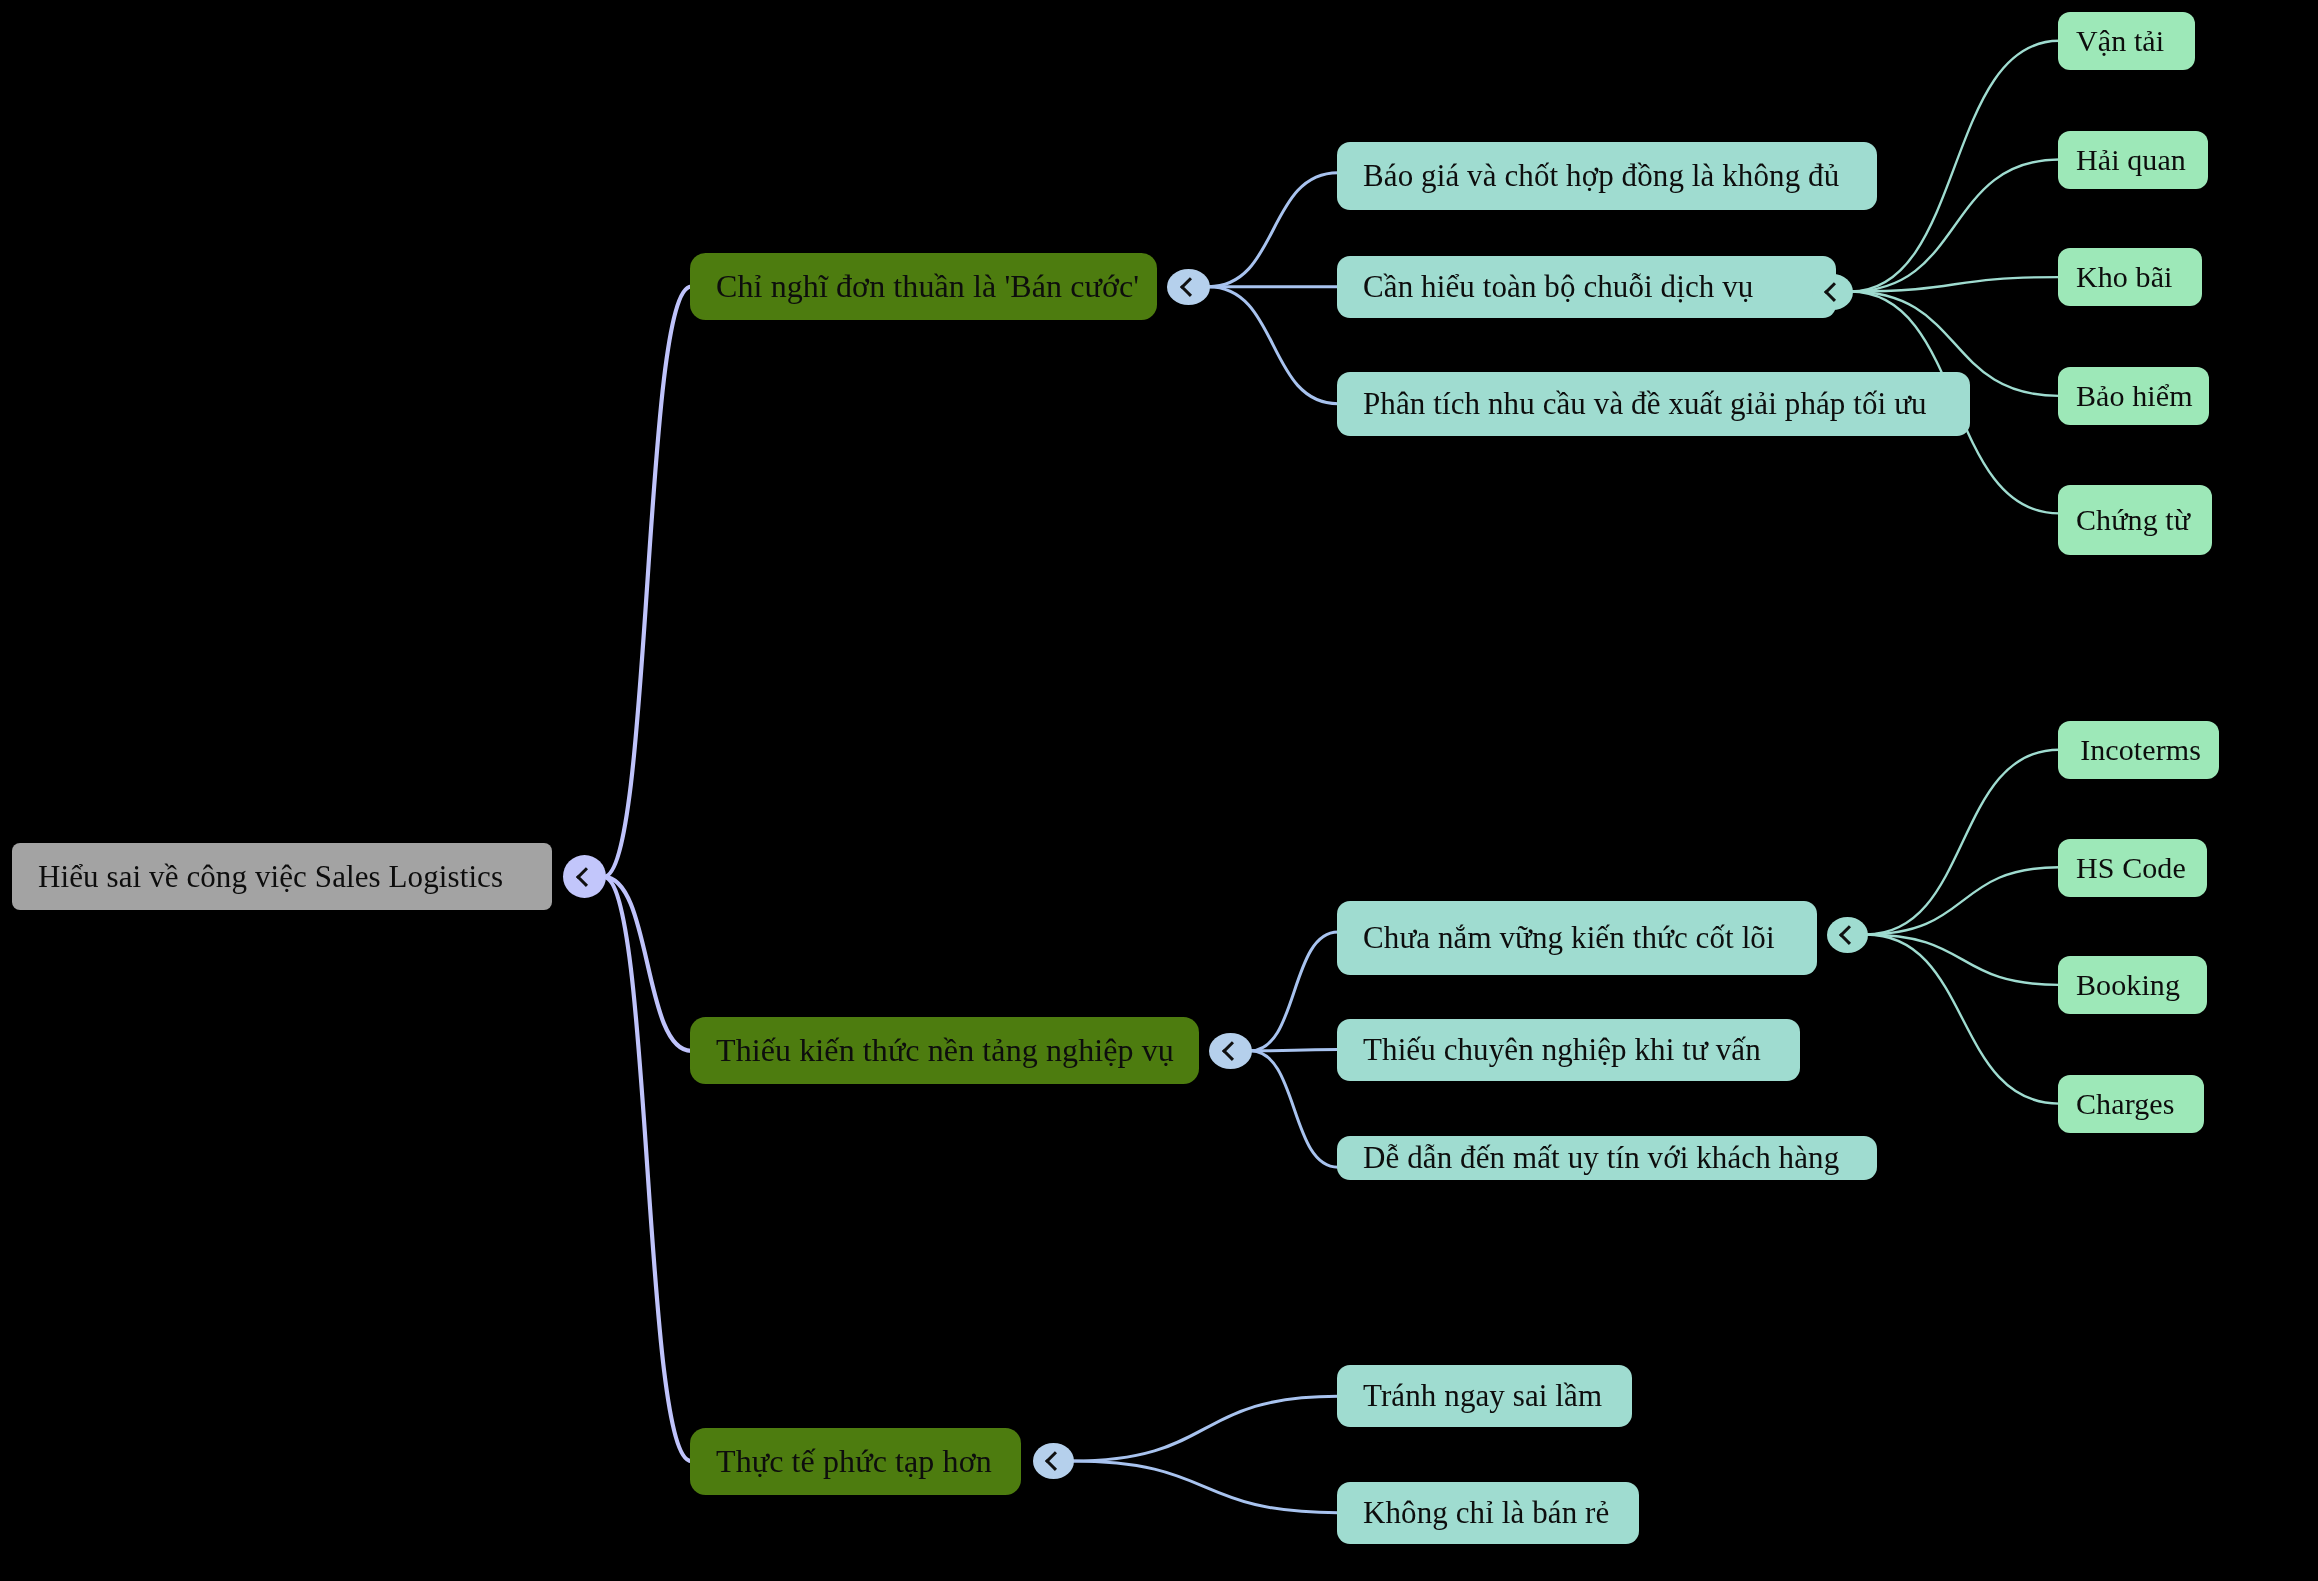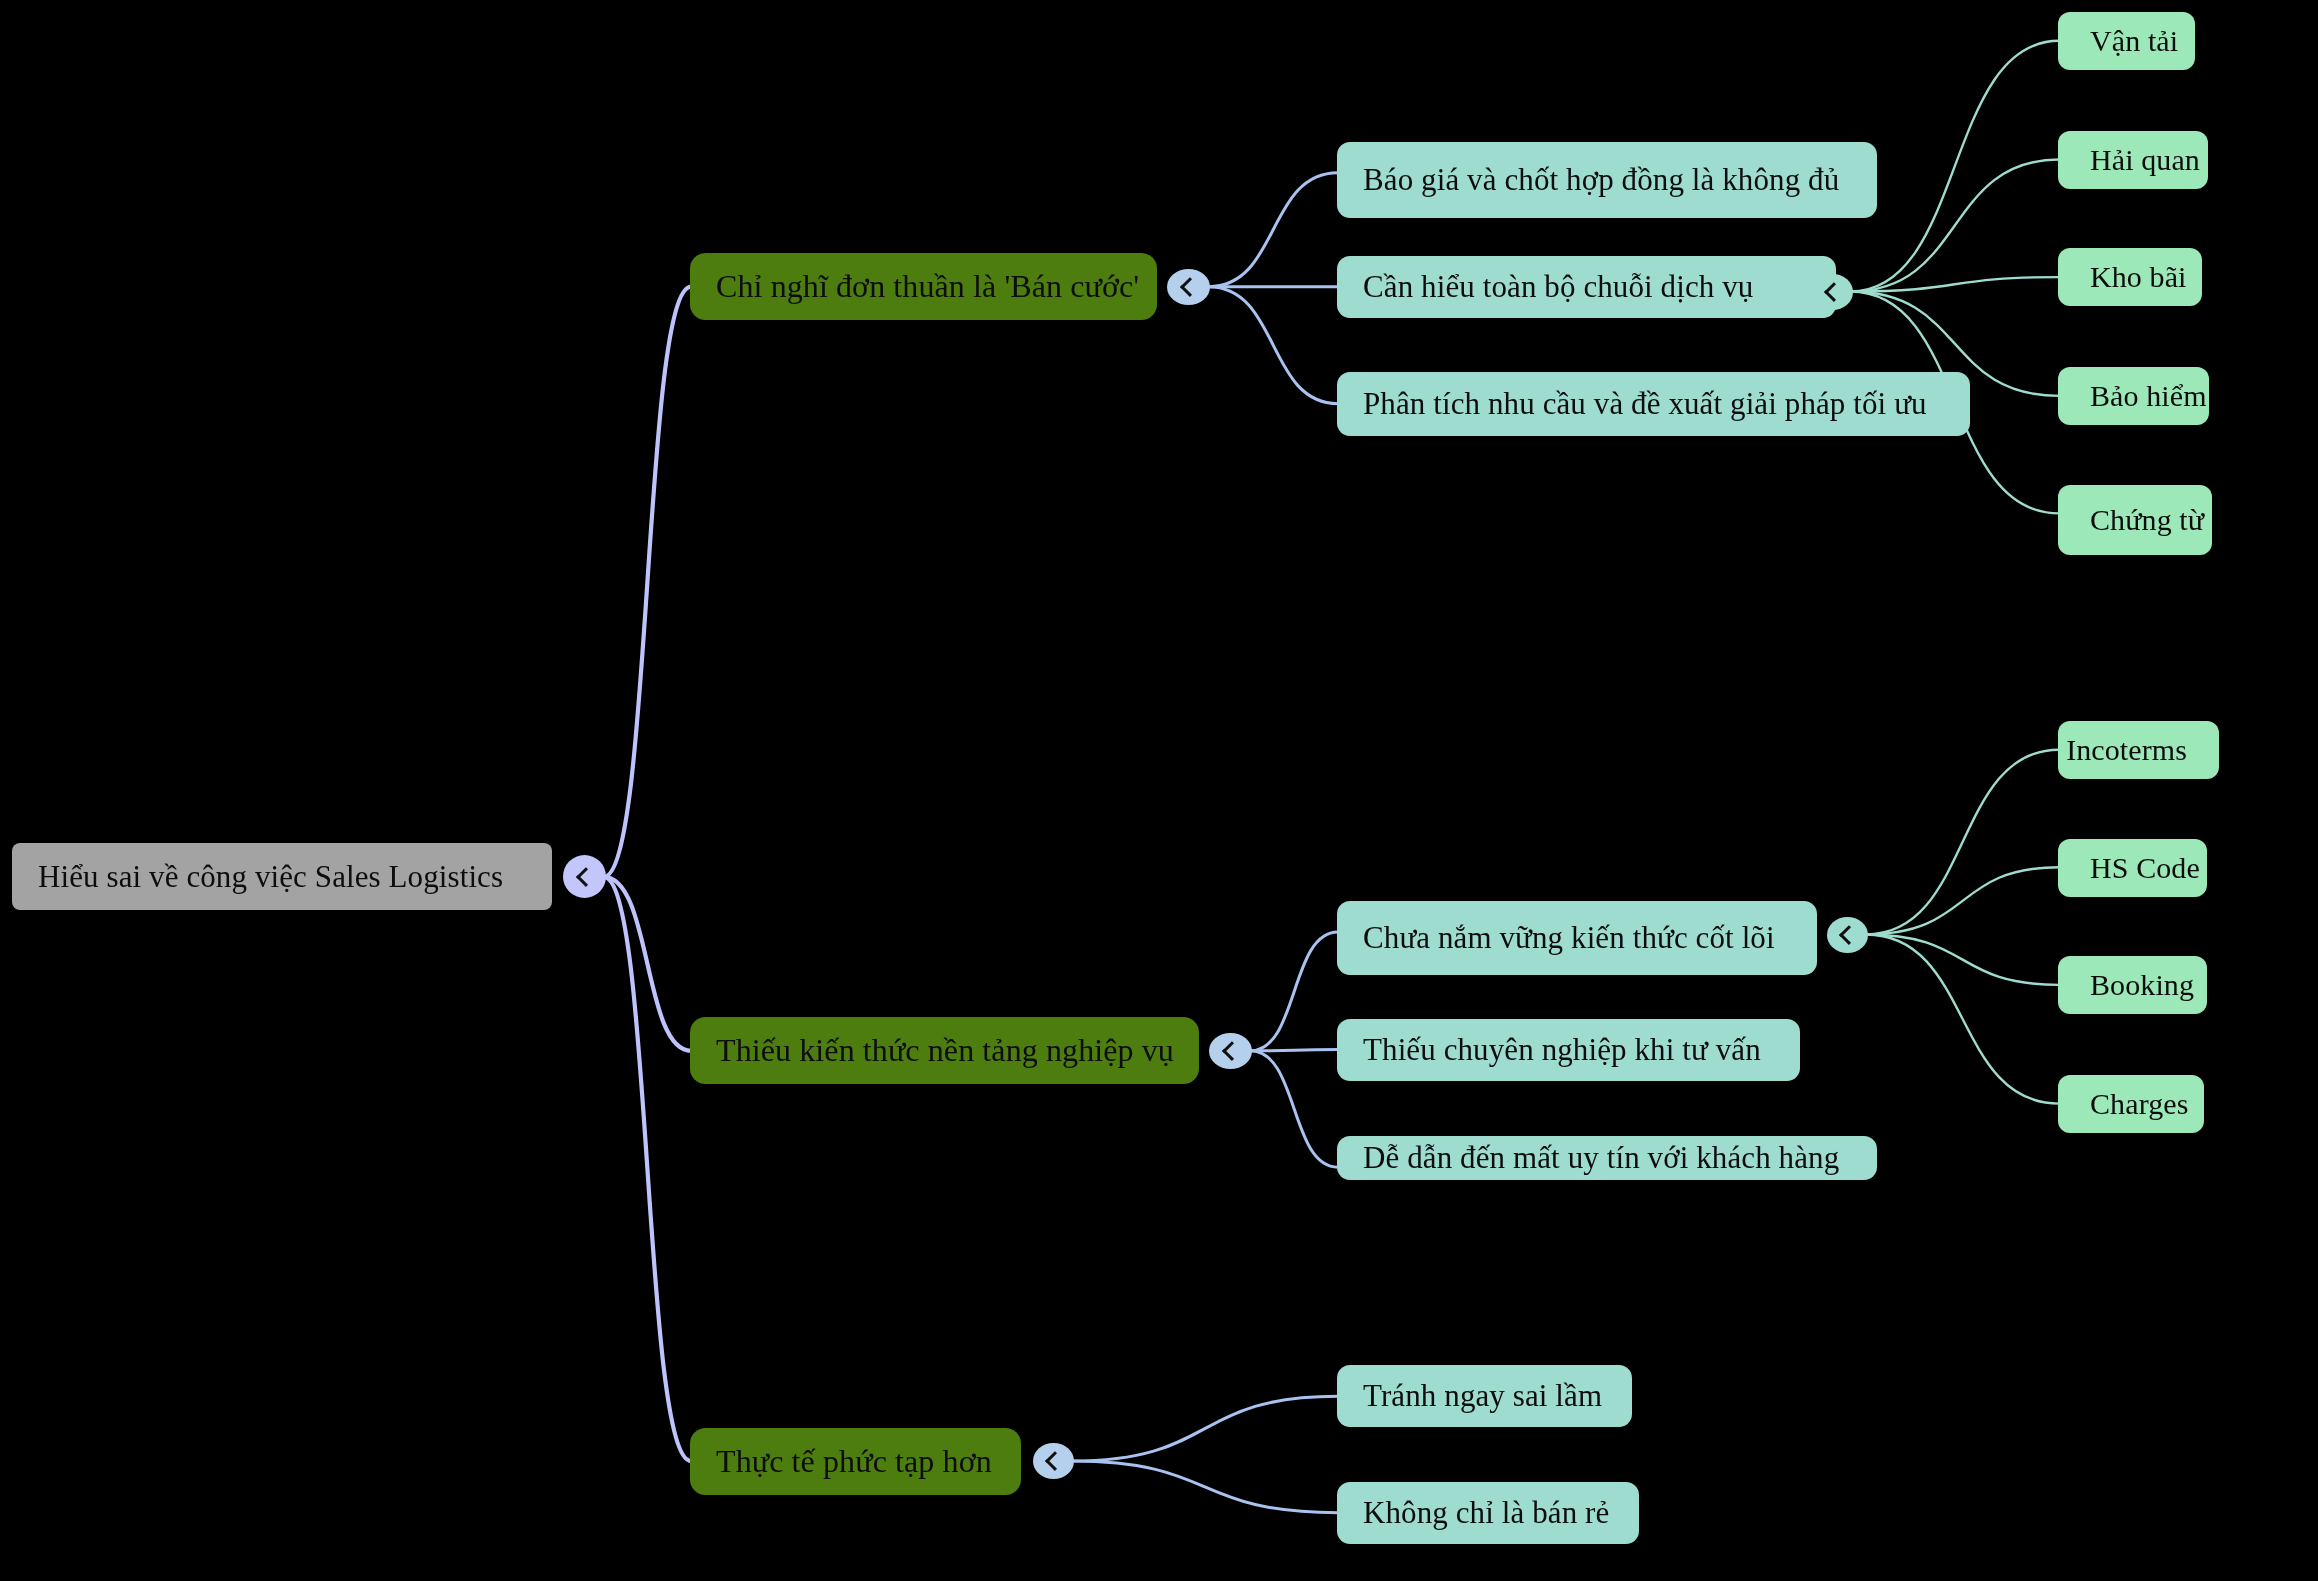--- a/index.html
+++ b/index.html
@@ -46,21 +46,21 @@
     border-radius: 15.6px;
   }
   .node.lvl3 {
     background: #9fdcd0;
     font-size: 31px;
   }
   .node.lvl4 {
     background: #9de8b8;
     font-size: 30px;
     border-radius: 12px;
-    padding: 0 32px;
+    padding: 0 18px;
   }
   .toggle {
     position: absolute;
     display: flex;
     align-items: center;
     justify-content: center;
     border-radius: 50%;
     cursor: pointer;
     z-index: 5;
   }
@@ -109,21 +109,21 @@
       </div>
       <div class="toggle t-root" style="left: 563px; top: 855px; width: 43px; height: 43px;">
         <span class="chev"></span>
       </div>
       <div class="node lvl2" style="left: 690px; top: 253px; width: 467px; height: 67px;">
         <span>Chỉ nghĩ đơn thuần là 'Bán cước'</span>
       </div>
       <div class="toggle t-lvl2" style="left: 1167px; top: 269px; width: 43px; height: 36px;">
         <span class="chev"></span>
       </div>
-      <div class="node lvl3" style="left: 1337px; top: 142px; width: 540px; height: 76px; font-family: Liberation Serif, serif;">
+      <div class="node lvl3" style="left: 1337px; top: 142px; width: 540px; height: 68px; font-family: Liberation Serif, serif;">
         <span>Báo giá và chốt hợp đồng là không đủ</span>
       </div>
       <div class="node lvl3" style="left: 1337px; top: 256px; width: 499px; height: 62px;">
         <span>Cần hiểu toàn bộ chuỗi dịch vụ</span>
       </div>
       <div class="toggle t-lvl3" style="left: 1812px; top: 274px; width: 41px; height: 36px;">
         <span class="chev"></span>
       </div>
       <div class="node lvl4" style="left: 2058px; top: 12px; width: 137px; height: 58px;">
         <span>Vận tải</span>

